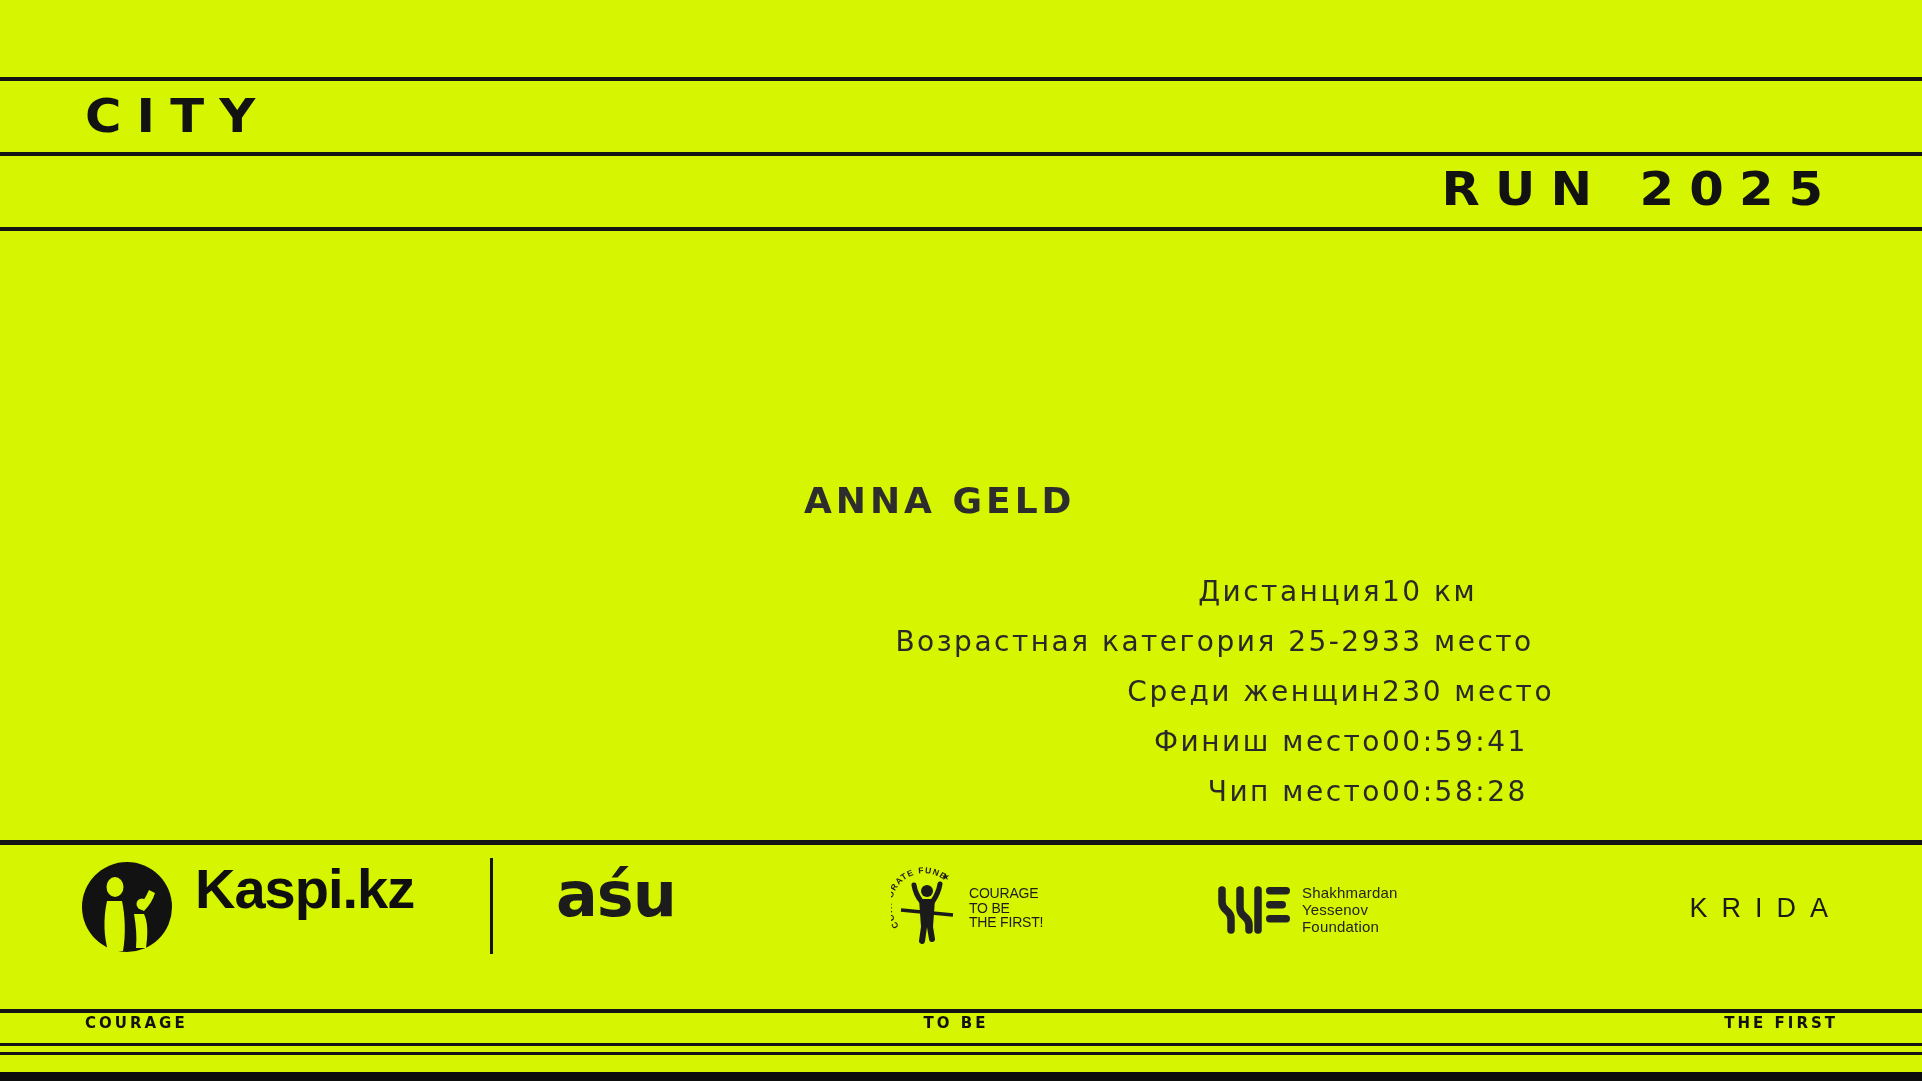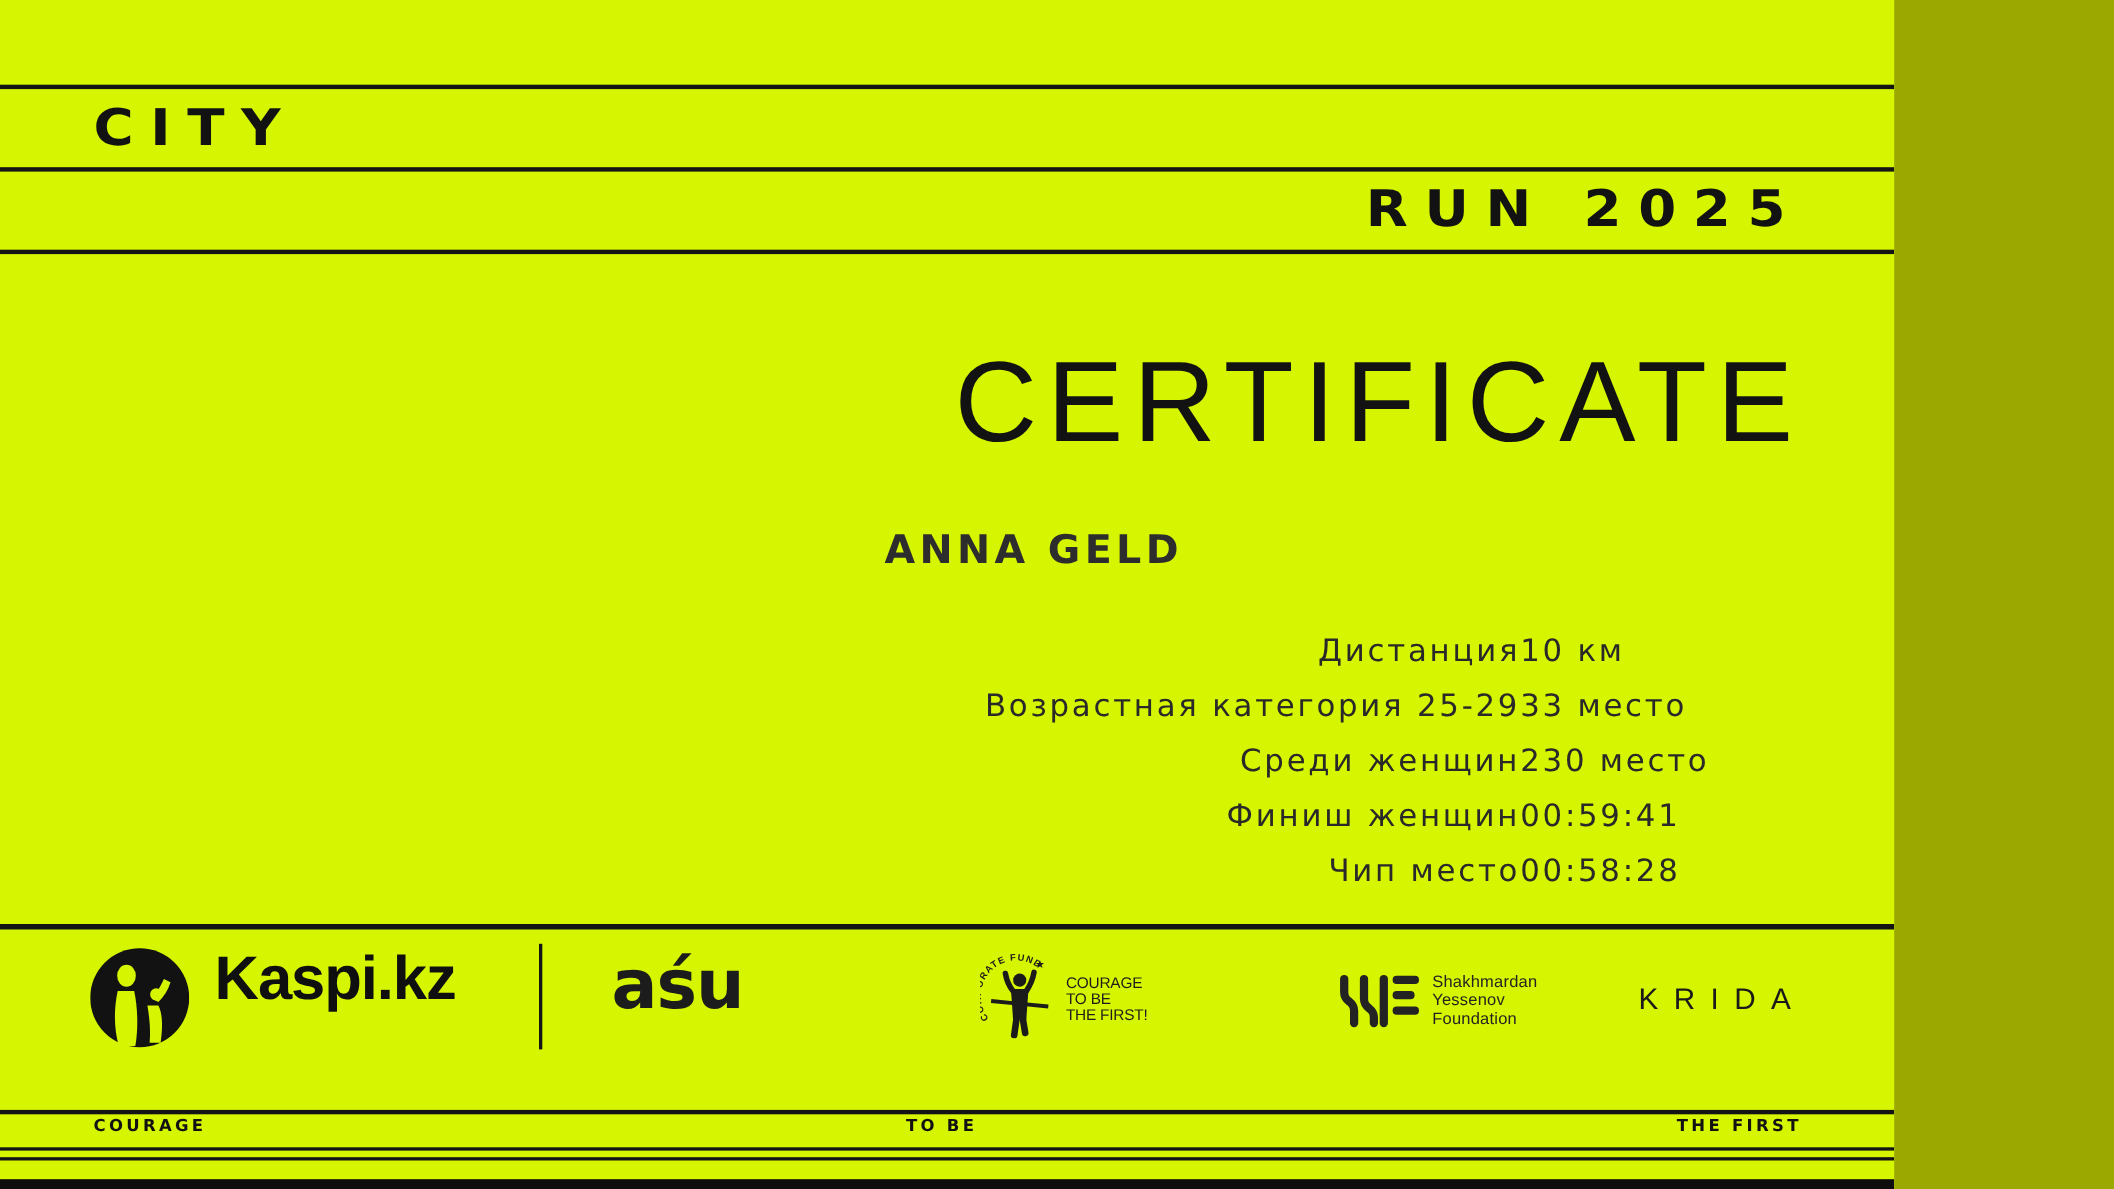--- a/index.html
+++ b/index.html
@@ -1,17 +1,17 @@
 <!DOCTYPE html>
 <html><head>
 <meta charset="utf-8">
 <style>
   html,body{margin:0;padding:0;background:#9aa800;}
   .canvas{
-    position:relative;width:1722px;height:1081px;overflow:hidden;
+    position:relative;width:1922px;height:1081px;overflow:hidden;
     background:#d6f500;color:#141414;
     font-family:"Liberation Sans","DejaVu Sans",sans-serif;
   }
   .rule{position:absolute;left:0;width:100%;background:#141414;}
   .rule-a{top:77px;height:4px;}
   .rule-b{top:152px;height:4px;}
   .rule-c{top:227px;height:4px;}
   .rule-d{top:840px;height:5px;}
   .rule-e{top:1009px;height:4px;}
   .rule-f{top:1043px;height:3px;}
@@ -90,38 +90,37 @@
 
 <div class="canvas">
 
   <div class="rule rule-a"></div>
   <div class="rule rule-b"></div>
   <div class="rule rule-c"></div>
 
   <div class="city">CITY</div>
   <div class="run">RUN 2025</div>
 
-  <div class="cert-title">CERTIFICATE</div>
   <div class="name">ANNA GELD</div>
 
   <div class="results">
     <div class="result-row">
       <div class="result-label">Дистанция</div>
       <div class="result-value">10 км</div>
     </div>
     <div class="result-row">
       <div class="result-label">Возрастная категория 25-29</div>
       <div class="result-value">33 место</div>
     </div>
     <div class="result-row">
       <div class="result-label">Среди женщин</div>
       <div class="result-value">230 место</div>
     </div>
     <div class="result-row">
-      <div class="result-label">Финиш женщин</div>
+      <div class="result-label">Финиш место</div>
       <div class="result-value">00:59:41</div>
     </div>
     <div class="result-row">
       <div class="result-label">Чип место</div>
       <div class="result-value">00:58:28</div>
     </div>
   </div>
 
   <div class="rule rule-d"></div>
 

